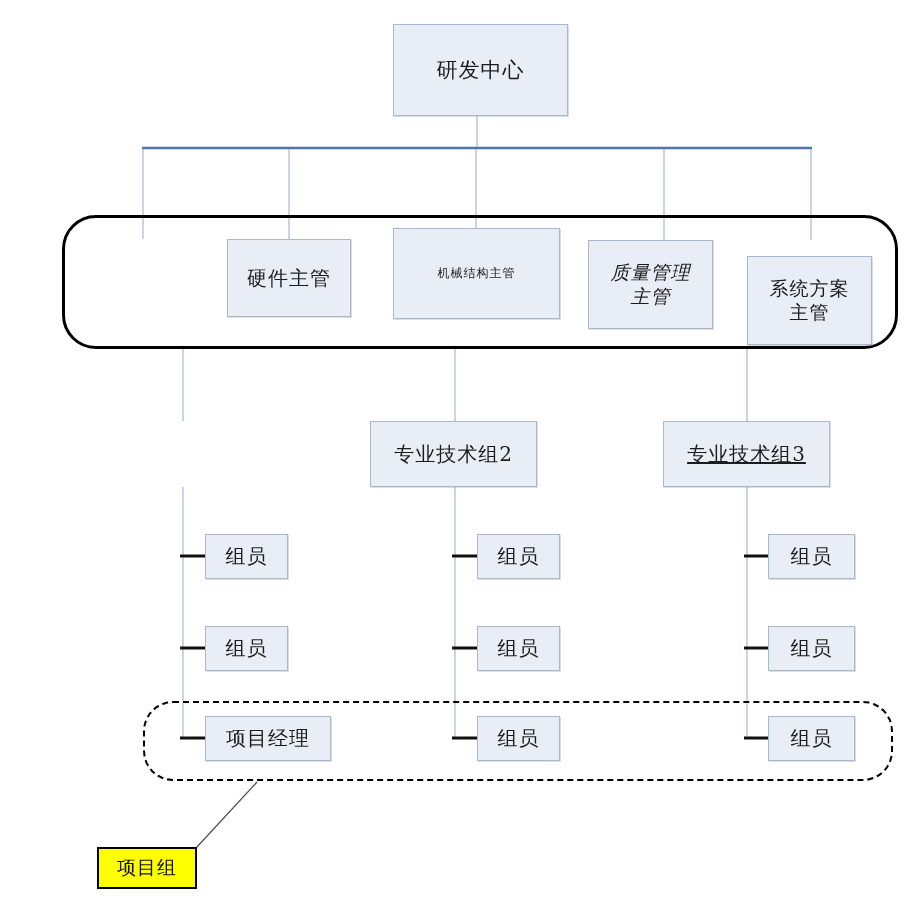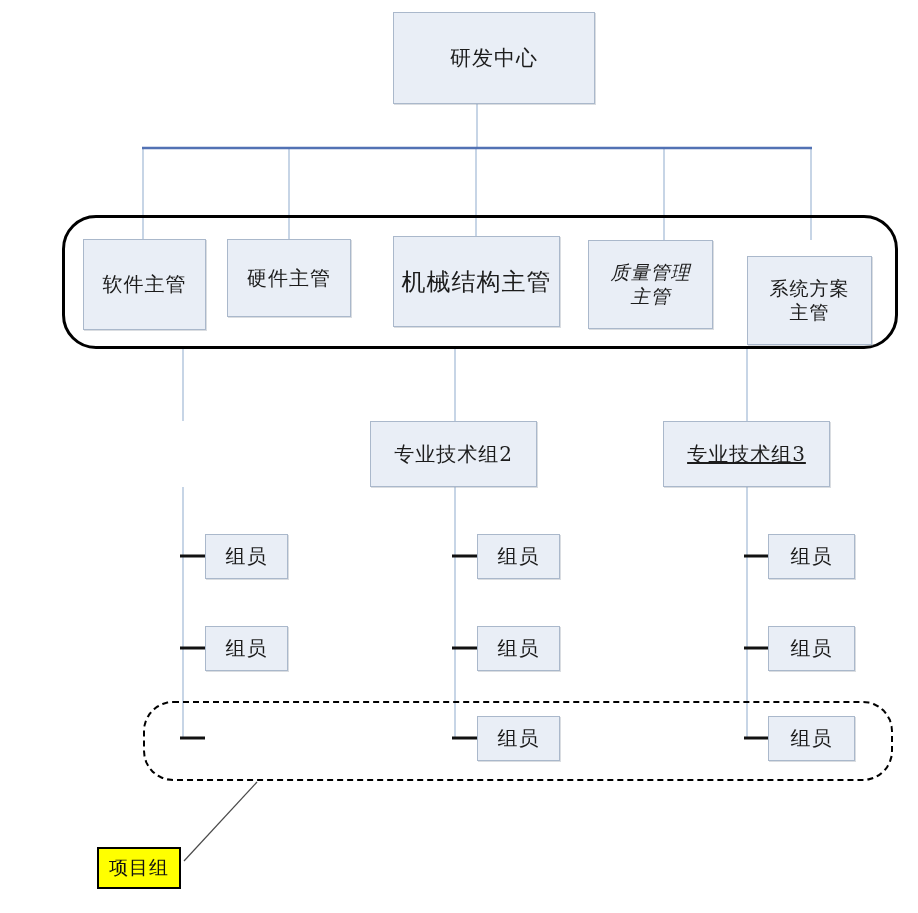--- a/index.html
+++ b/index.html
@@ -36,41 +36,41 @@
     position:absolute;
     box-sizing:border-box;
     left:143px;top:701px;width:750px;height:80px;
     border:2px dashed #000000;
     border-radius:30px;
     background:transparent;
   }
   .callout{
     position:absolute;
     box-sizing:border-box;
-    left:97px;top:847px;width:84px;height:42px;
+    left:97px;top:847px;width:100px;height:42px;
     background:#ffff00;
     border:2px solid #000000;
     display:flex;align-items:center;justify-content:center;
     font-size:19px;color:#111;letter-spacing:1px;
   }
   .watermark{
     position:absolute;
     left:672px;top:860px;width:240px;
     font-family:"Liberation Sans","DejaVu Sans",sans-serif;
     font-size:27px;font-weight:bold;
     color:#ffffff;
     text-shadow:-1px 2px 2px rgba(70,70,70,.65), 1px 1px 1px rgba(120,120,120,.35);
     letter-spacing:0.5px;
     white-space:nowrap;
   }
   
-  .n-root {left:393px;top:12px;width:202px;height:92px;font-size:21px;}
+  .n-root {left:393px;top:24px;width:175px;height:92px;font-size:21px;}
   .n-sup1 {left:83px; top:239px;width:123px;height:91px;font-size:20px;}
   .n-sup2 {left:227px;top:239px;width:124px;height:78px;font-size:20px;}
-  .n-sup3 {left:393px;top:236px;width:167px;height:91px;font-size:24px;}
+  .n-sup3 {left:393px;top:228px;width:167px;height:91px;font-size:12px;}
   .n-sup4 {left:588px;top:240px;width:125px;height:89px;font-size:19px;font-style:italic;}
   .n-sup5 {left:747px;top:240px;width:125px;height:89px;font-size:19px;margin-top:16px;}
   .n-grp1 {left:100px;top:421px;width:167px;height:66px;font-size:20px;}
   .n-grp2 {left:370px;top:421px;width:167px;height:66px;font-size:20px;text-align:center;}
   .n-grp3 {left:663px;top:421px;width:167px;height:66px;font-size:20px;text-decoration:underline;}
   .n-c1r1 {left:205px;top:534px;width:83px; height:45px;font-size:20px;}
   .n-c1r2 {left:205px;top:626px;width:83px; height:45px;font-size:20px;}
   .n-c1r3 {left:205px;top:716px;width:126px;height:45px;font-size:20px;}
   .n-c2r1 {left:477px;top:534px;width:83px; height:45px;font-size:20px;}
   .n-c2r2 {left:477px;top:626px;width:83px; height:45px;font-size:20px;}
@@ -116,33 +116,33 @@
     </g>
 
     <line x1="184" y1="861" x2="257" y2="782" stroke="#4a4a4a" stroke-width="1.2"></line>
   </svg>
 
   <div class="frame-solid"></div>
   <div class="frame-dashed"></div>
 
   <div class="node n-root">研发中心</div>
 
-  <div class="node n-sup1">软件主管</div>
   <div class="node n-sup2">硬件主管</div>
   <div class="node n-sup3">机械结构主管</div>
   <div class="node n-sup4">质量管理
 主管</div>
   <div class="node n-sup5">系统方案
 主管</div>
 
   <div class="node n-grp2">专业技术组2</div>
   <div class="node n-grp3">专业技术组3</div>
 
   <div class="node n-c1r1">组员</div>
   <div class="node n-c1r2">组员</div>
+  <div class="node n-c1r3">项目经理</div>
 
   <div class="node n-c2r1">组员</div>
   <div class="node n-c2r2">组员</div>
   <div class="node n-c2r3">组员</div>
 
   <div class="node n-c3r1">组员</div>
   <div class="node n-c3r2">组员</div>
   <div class="node n-c3r3">组员</div>
 
   <div class="callout">项目组</div>

